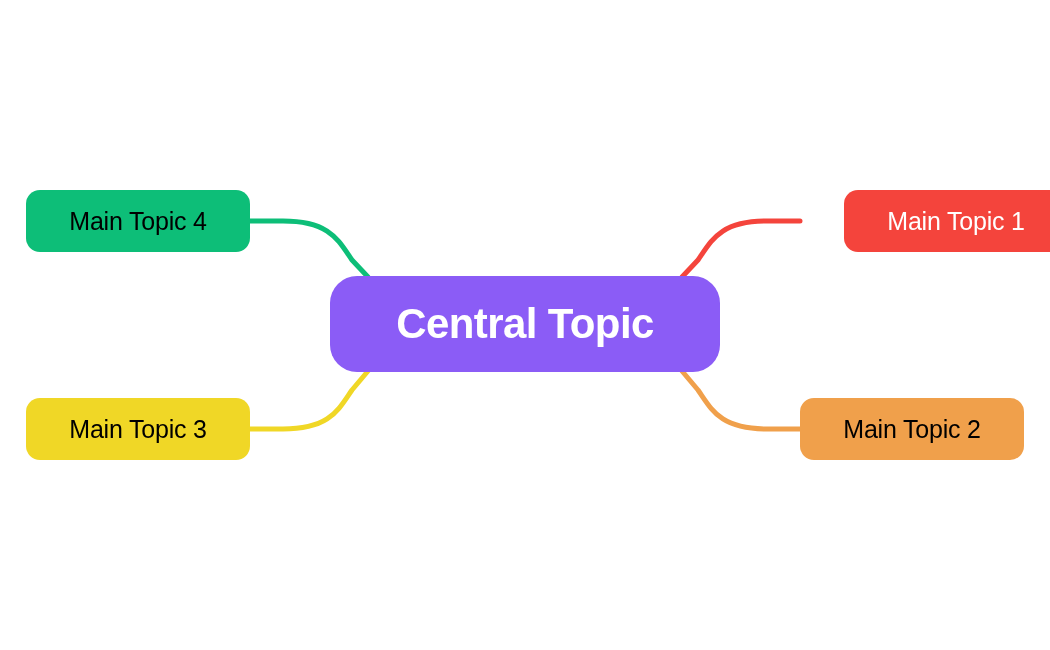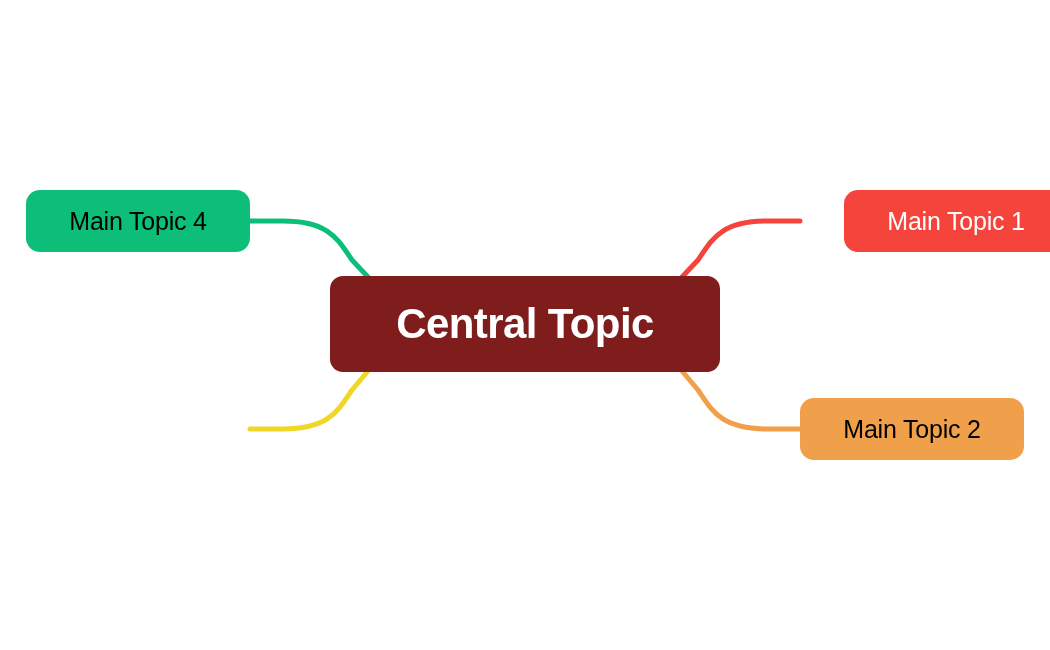--- a/index.html
+++ b/index.html
@@ -71,22 +71,25 @@
   </svg>
 
   <div class="node node-topic pos-tr" style="left: 800px; top: 190px; width: 224px; height: 62px; background: rgb(244, 68, 60); color: rgb(255, 255, 255);">
     <span>Main Topic 1</span>
   </div>
 
   <div class="node node-topic pos-br" style="left: 800px; top: 398px; width: 224px; height: 62px; background: rgb(240, 160, 75); color: rgb(0, 0, 0); align-items: center;">
     <span>Main Topic 2</span>
   </div>
 
+  <div class="node node-topic pos-bl" style="left: 26px; top: 398px; width: 224px; height: 62px; background: rgb(240, 215, 38); color: rgb(0, 0, 0);">
+    <span>Main Topic 3</span>
+  </div>
 
   <div class="node node-topic pos-tl" style="left: 26px; top: 190px; width: 224px; height: 62px; background: rgb(13, 190, 120); color: rgb(0, 0, 0);">
     <span>Main Topic 4</span>
   </div>
 
-  <div class="node node-central" style="left: 330px; top: 276px; width: 390px; height: 96px; background: #7f1d1d; color: rgb(255, 255, 255);">
+  <div class="node node-central" style="left: 330px; top: 276px; width: 390px; height: 96px; background: #8b5cf6; color: rgb(255, 255, 255); border-radius: 27px;">
     <span>Central Topic</span>
   </div>
 
 </div>
 
 </body></html>

